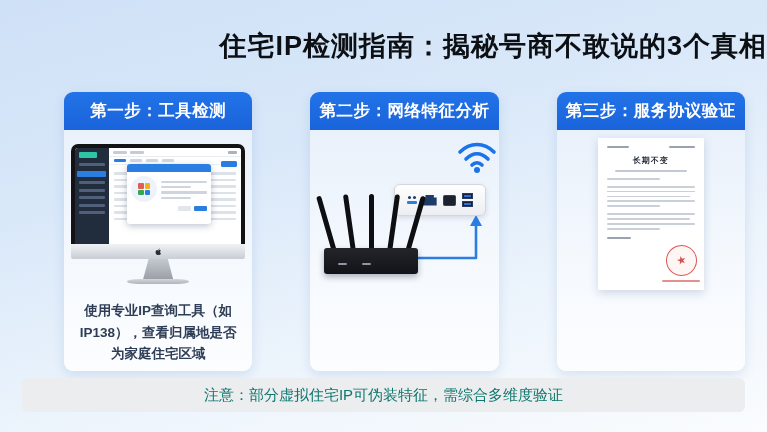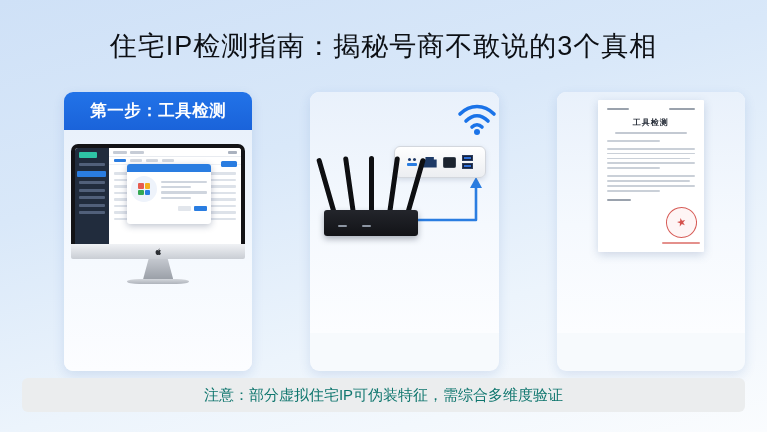--- a/index.html
+++ b/index.html
@@ -6,21 +6,21 @@
   html,body { width:767px; height:432px; }
   body { font-family:"Liberation Sans","DejaVu Sans",sans-serif; overflow:hidden; }
 
   .canvas {
     position:relative; width:767px; height:432px;
     background:linear-gradient(165deg,#cfe1f7 0%,#d9e8f9 35%,#ecf4fc 68%,#fafcfe 100%);
   }
 
   .title {
     position:absolute; top:28px; left:0; width:100%;
-    text-align:center; font-size:27px; font-weight:400; color:#0c0f14;
+    text-align:right; font-size:27px; font-weight:700; color:#0c0f14;
     letter-spacing:1px;
   }
 
   .cards { position:absolute; top:92px; left:22px; width:723px; display:flex; gap:16px; }
   .card {
     flex:1; height:279px; border-radius:9px; overflow:hidden;
     box-shadow:0 4px 12px rgba(40,90,170,.14); background:#f7fafd;margin-left:42px;
   }
   .card-head {
     height:38px; background:linear-gradient(180deg,#2273e8,#1a63da);
@@ -230,24 +230,26 @@
             <div class="imac-chin">
               <svg class="apple-logo" viewBox="0 0 24 24" fill="#2b2e33">
                 <path d="M16.3 13.2c0-2.2 1.8-3.2 1.9-3.3-1-1.5-2.6-1.7-3.2-1.7-1.4-.1-2.7.8-3.4.8-.7 0-1.8-.8-2.9-.8-1.5 0-2.9.9-3.7 2.2-1.6 2.7-.4 6.8 1.1 9 .7 1.1 1.6 2.3 2.8 2.2 1.1 0 1.5-.7 2.9-.7s1.7.7 2.9.7c1.2 0 2-1.1 2.7-2.2.9-1.2 1.2-2.4 1.2-2.5 0 0-2.3-.9-2.3-3.7z"></path>
                 <path d="M14.4 6.6c.6-.8 1-1.8.9-2.9-.9 0-1.9.6-2.6 1.3-.6.7-1 1.7-.9 2.8 1 .1 2-.5 2.6-1.2z"></path>
               </svg>
             </div>
             <div class="imac-stand"></div>
             <div class="imac-base"></div>
           </div>
         </div>
+        <div class="card-desc">使用专业IP查询工具（如IP138），查看归属地是否为家庭住宅区域</div>
       </div>
     </div>
 
     <div class="card">
+      <div class="card-head">第二步：网络特征分析</div>
       <div class="card-body">
         <div class="illus">
           <svg class="link-svg" width="228" height="170">
             <polyline points="104,128 166,128 166,90" fill="none" stroke="#2a7de1" stroke-width="2.6" stroke-linejoin="round"></polyline>
             <polygon points="160,96 172,96 166,85" fill="#2a7de1"></polygon>
           </svg>
           <svg class="wifi-svg" width="46" height="36" viewBox="0 0 46 36">
             <path d="M6 14 C16 4, 30 4, 40 14" fill="none" stroke="#1a73e8" stroke-width="3.6" stroke-linecap="round"></path>
             <path d="M12 21 C19 14, 27 14, 34 21" fill="none" stroke="#1a73e8" stroke-width="3.6" stroke-linecap="round"></path>
             <path d="M18 27 C21 24, 25 24, 28 27" fill="none" stroke="#1a73e8" stroke-width="3.6" stroke-linecap="round"></path>
@@ -281,28 +283,29 @@
             <div class="router-body">
               <i class="router-led rl1"></i>
               <i class="router-led rl2"></i>
             </div>
           </div>
         </div>
       </div>
     </div>
 
     <div class="card">
+      <div class="card-head">第三步：服务协议验证</div>
       <div class="card-body">
         <div class="illus">
           <div class="doc">
             <div class="doc-meta">
               <i class="dm-l"></i>
               <i class="dm-r"></i>
             </div>
-            <div class="doc-title">工具检测</div>
+            <div class="doc-title">长期不变</div>
             <div class="doc-sub"></div>
             <i class="dl w60"></i>
             <i class="dl gap"></i>
             <i class="dl"></i>
             <i class="dl w95"></i>
             <i class="dl"></i>
             <i class="dl w60"></i>
             <i class="dl gap"></i>
             <i class="dl w95"></i>
             <i class="dl"></i>

